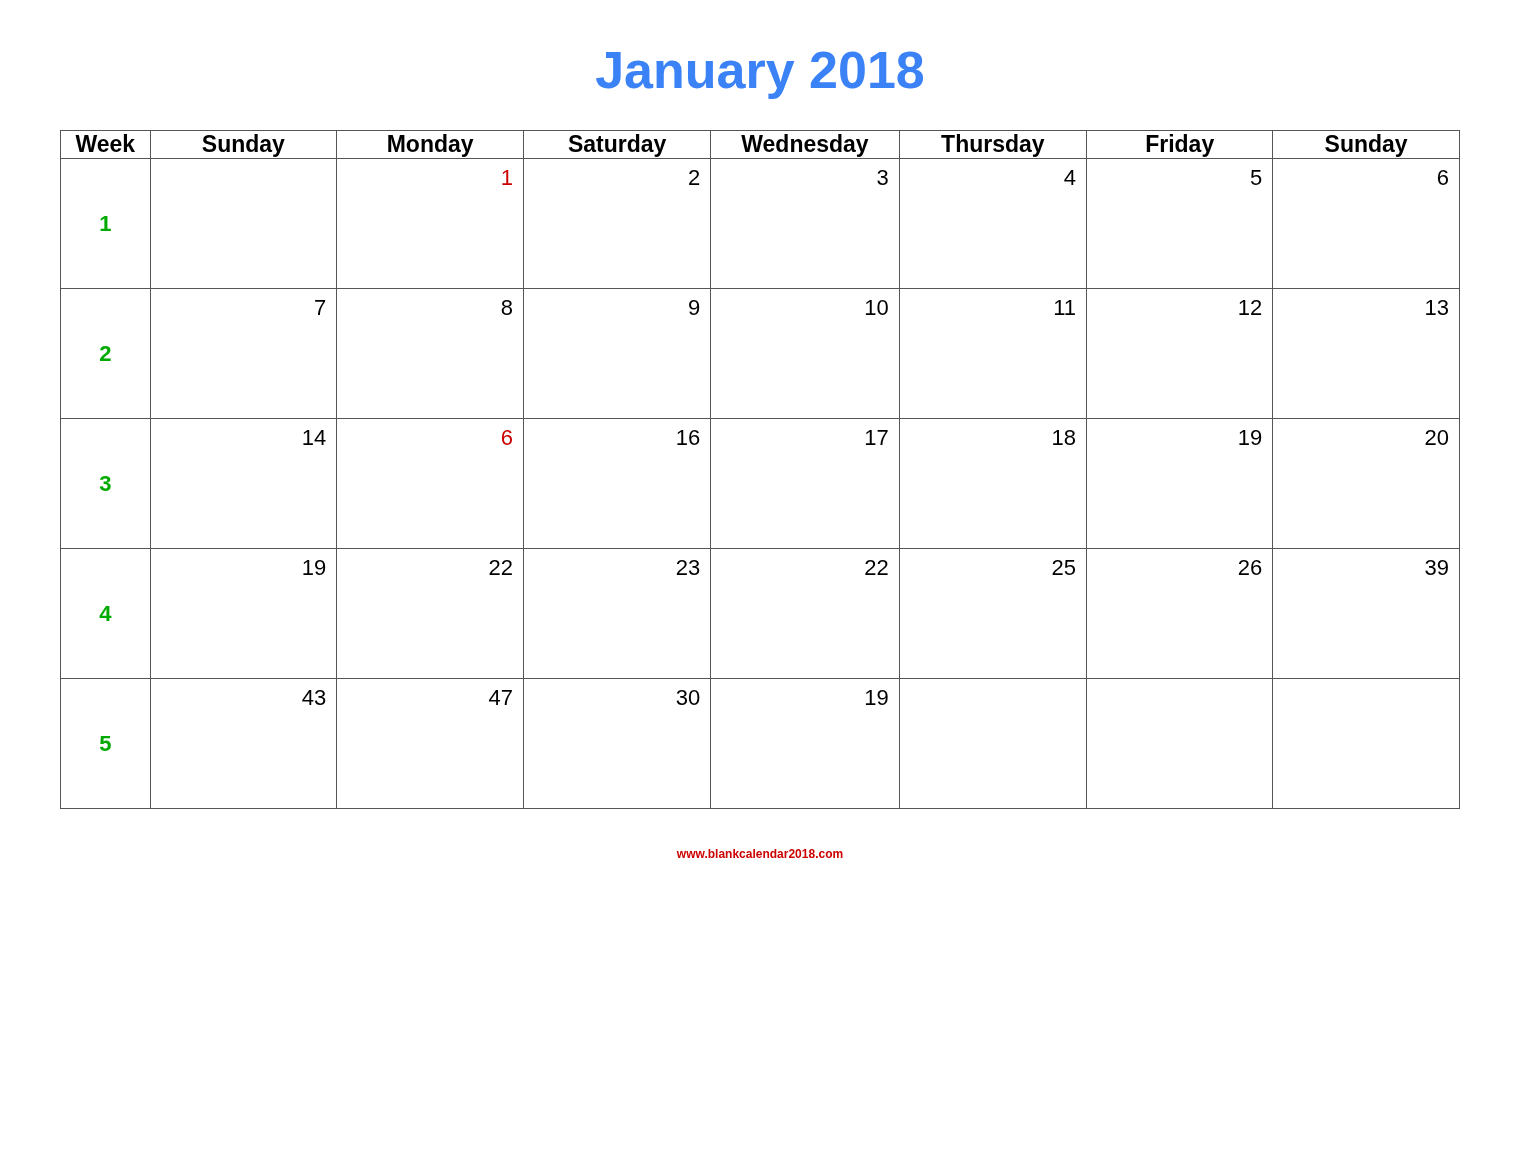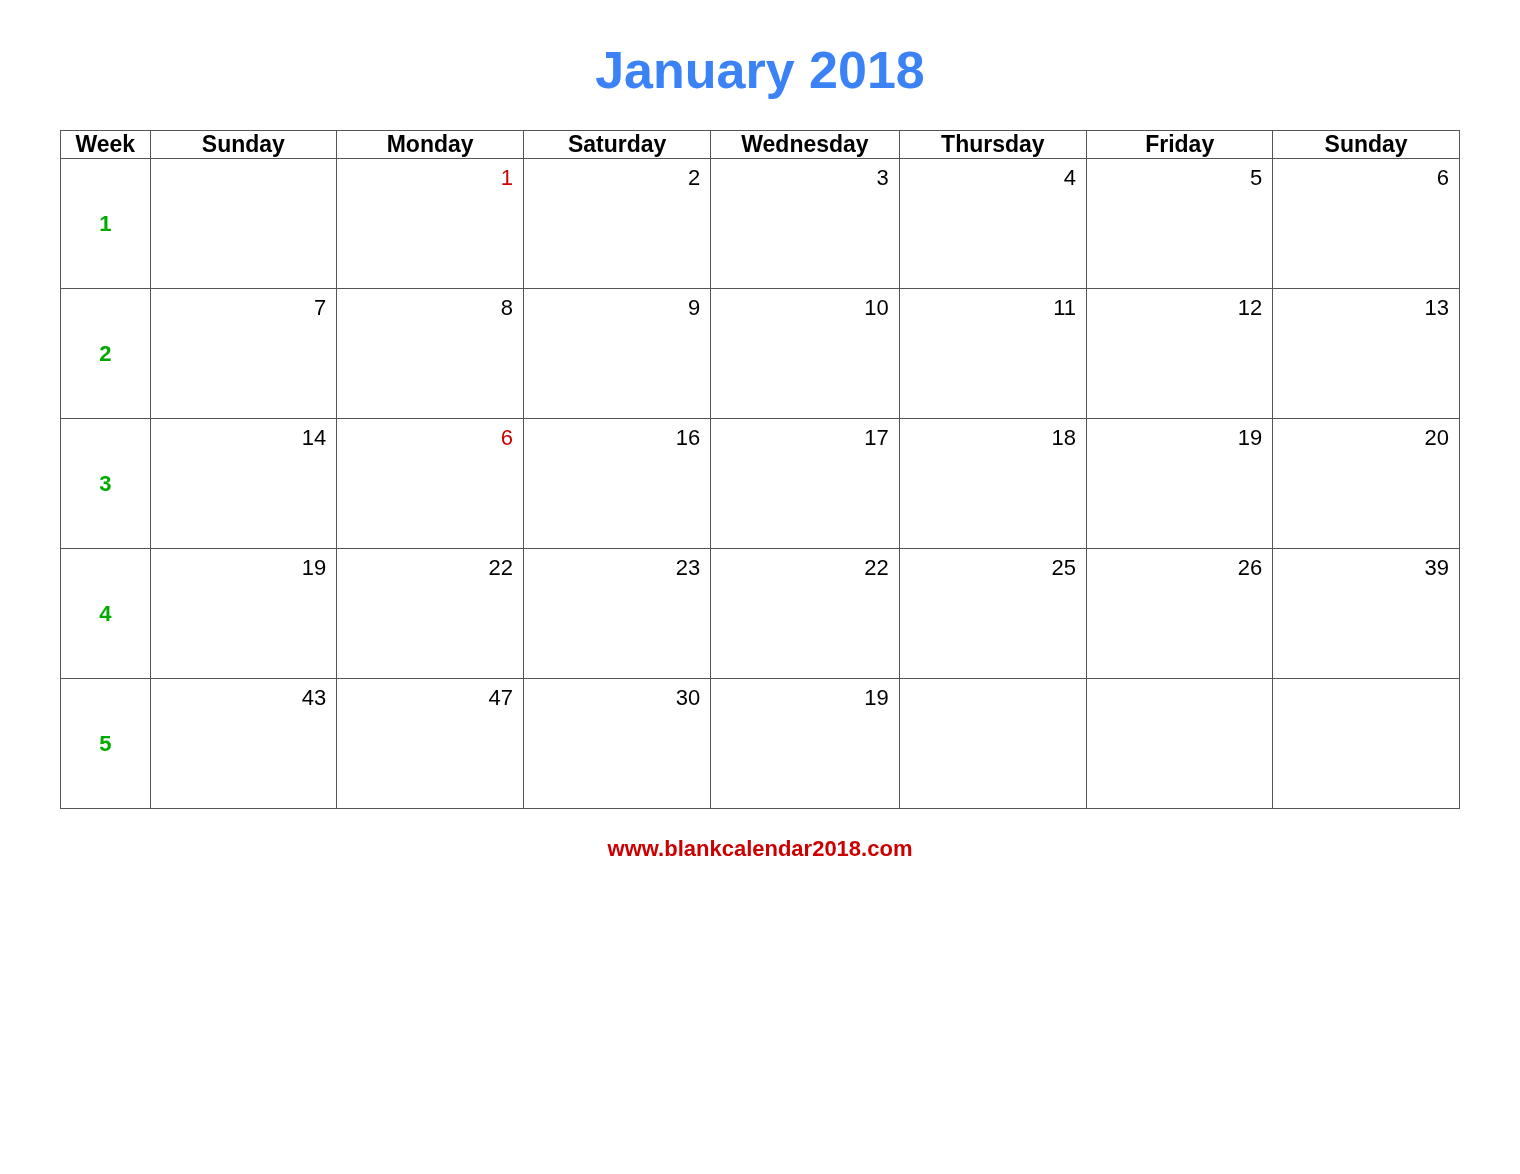--- a/index.html
+++ b/index.html
@@ -71,22 +71,22 @@
       text-align: right;
       display: block;
       color: #000000;
     }
 
     .day-number.red {
       color: #cc0000;
     }
 
     .footer {
-      margin-top: 27px;
-      font-size: 22px;
+      margin-top: 38px;
+      font-size: 12px;
       font-weight: bold;
       color: #cc0000;
       font-family: Arial, sans-serif;
     }
   </style>
 </head>
 <body>
 
 <h1 class="page-title">January 2018</h1>
 

